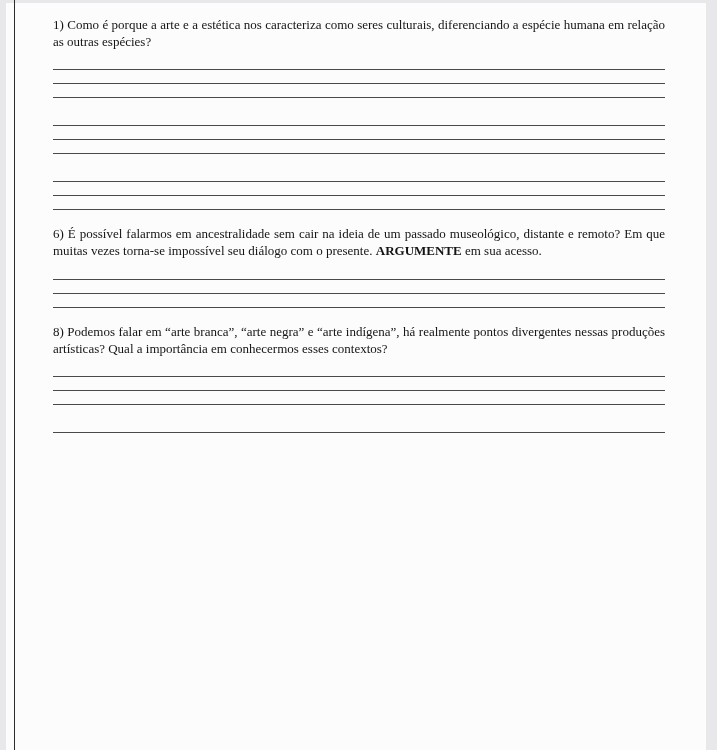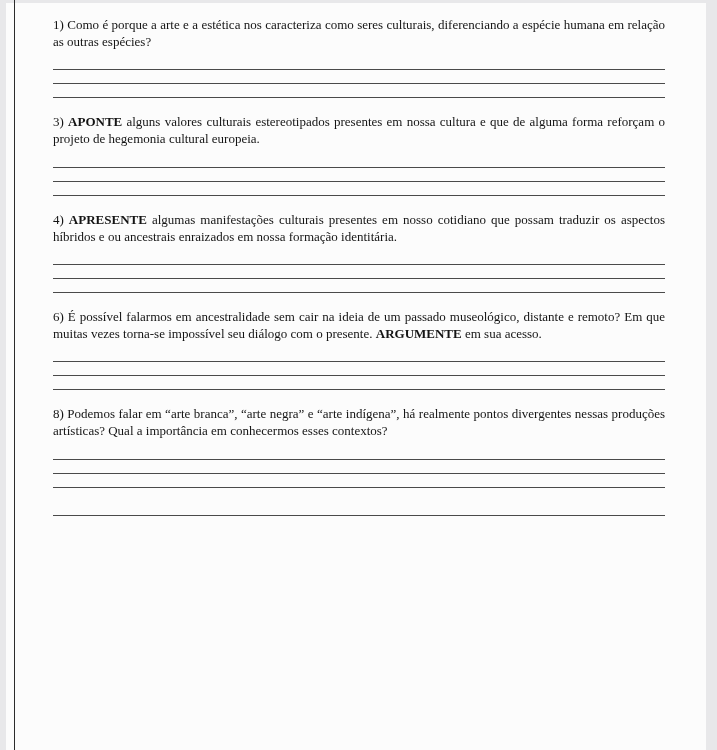--- a/index.html
+++ b/index.html
@@ -60,27 +60,25 @@
 <div class="sheet"></div>
 <div class="left-rule"></div>
 <div class="content" id="questions">
     <div class="question-block">
       <p class="question-text"><span>1) Como é porque a arte e a estética nos caracteriza como seres culturais, diferenciando a espécie humana em relação as outras espécies?</span></p>
       <div class="answer-line"></div>
       <div class="answer-line"></div>
       <div class="answer-line"></div>
     </div>
     <div class="question-block">
-      <p class="question-text"><span>3) </span><span class="kw">APONTE</span><span> alguns valores culturais estereotipados presentes em nossa cultura e que de alguma forma reforçam o projeto de hegemonia cultural europeia.</span></p>
       <div class="answer-line"></div>
       <div class="answer-line"></div>
       <div class="answer-line"></div>
     </div>
     <div class="question-block">
-      <p class="question-text"><span>4) </span><span class="kw">APRESENTE</span><span> algumas manifestações culturais presentes em nosso cotidiano que possam traduzir os aspectos híbridos e ou ancestrais enraizados em nossa formação identitária.</span></p>
       <div class="answer-line"></div>
       <div class="answer-line"></div>
       <div class="answer-line"></div>
     </div>
     <div class="question-block">
       <p class="question-text"><span>6) É possível falarmos em ancestralidade sem cair na ideia de um passado museológico, distante e remoto? Em que muitas vezes torna-se impossível seu diálogo com o presente. </span><span class="kw">ARGUMENTE</span><span> em sua acesso.</span></p>
       <div class="answer-line"></div>
       <div class="answer-line"></div>
       <div class="answer-line"></div>
     </div>

